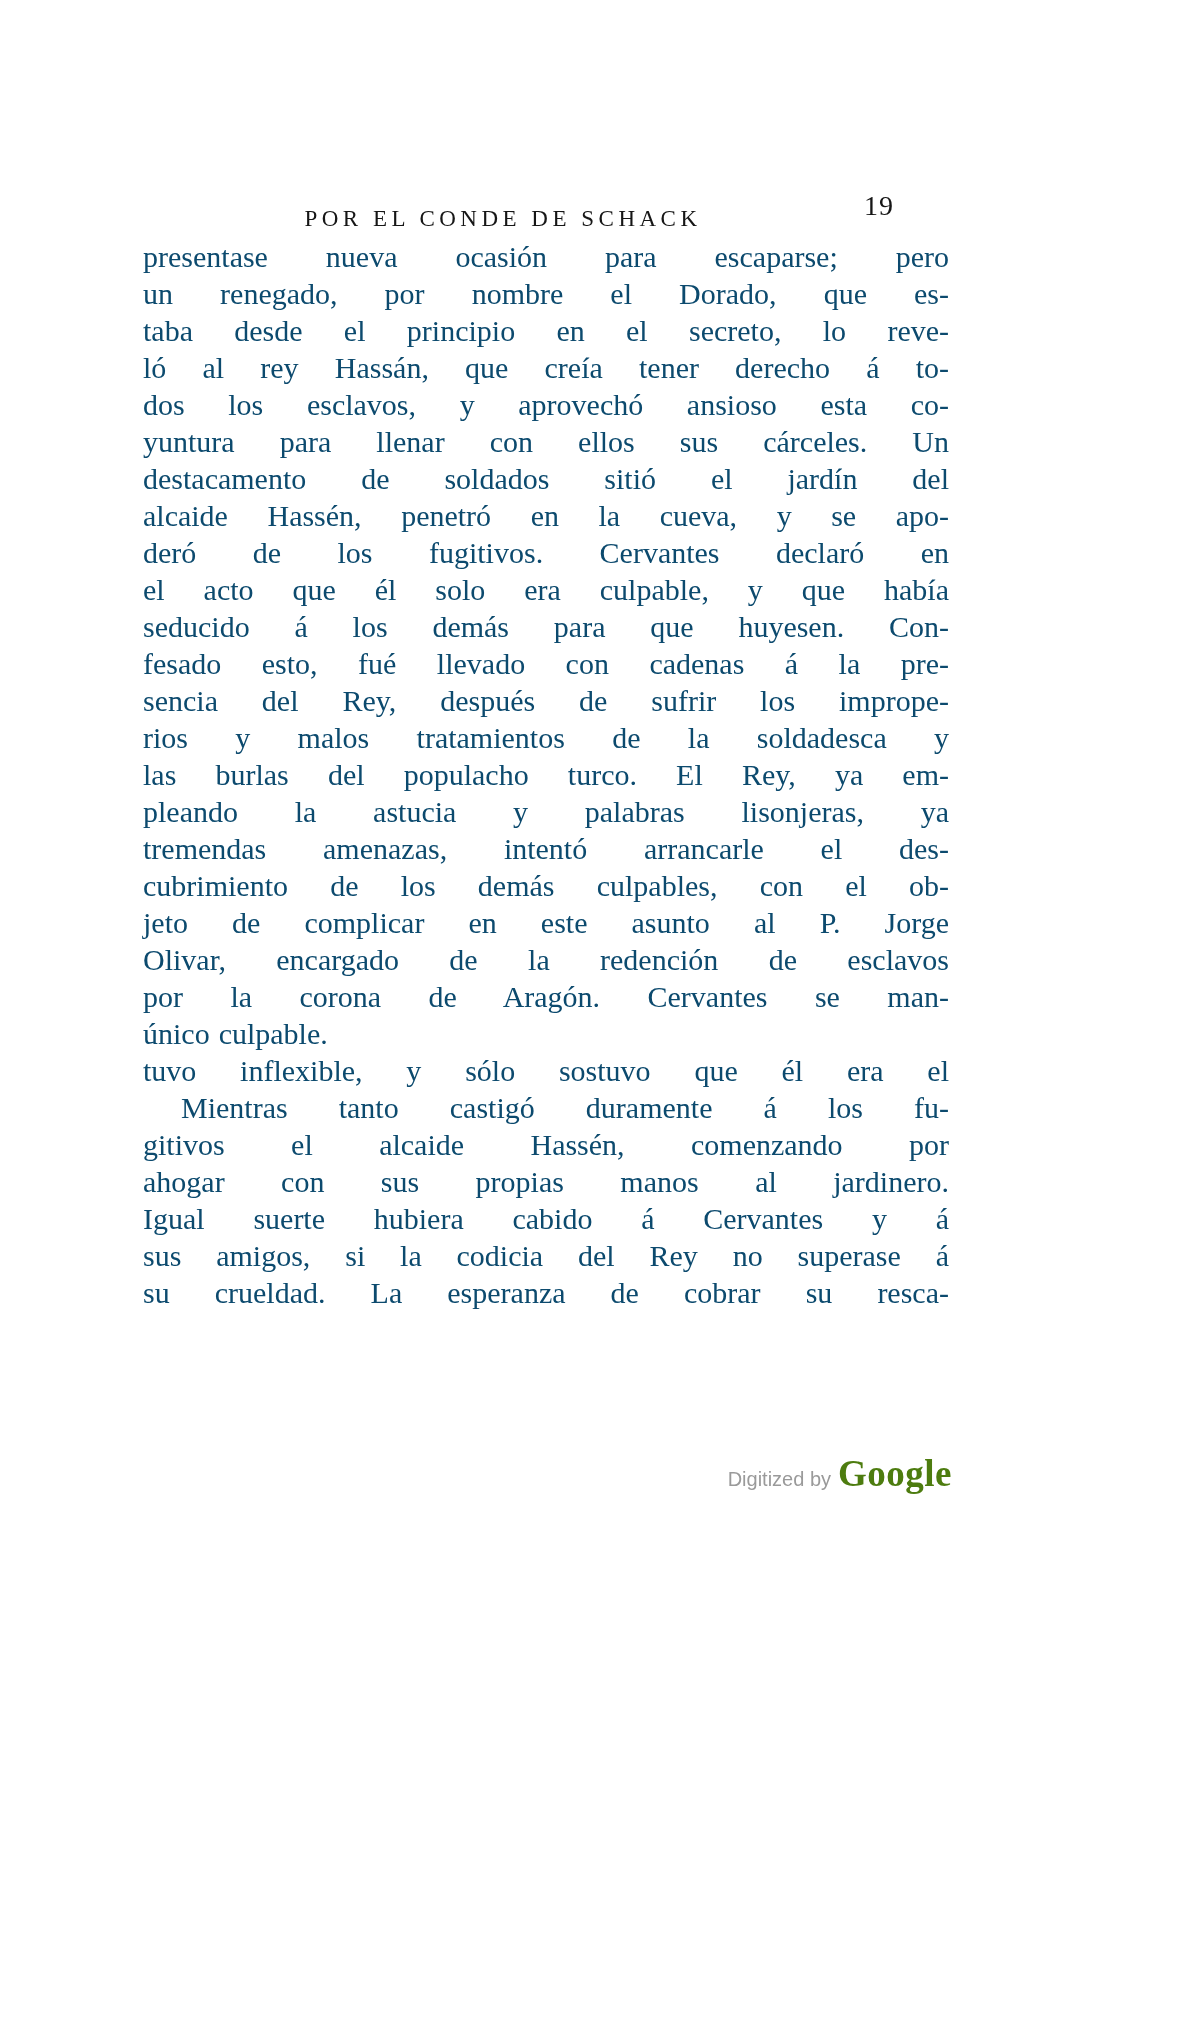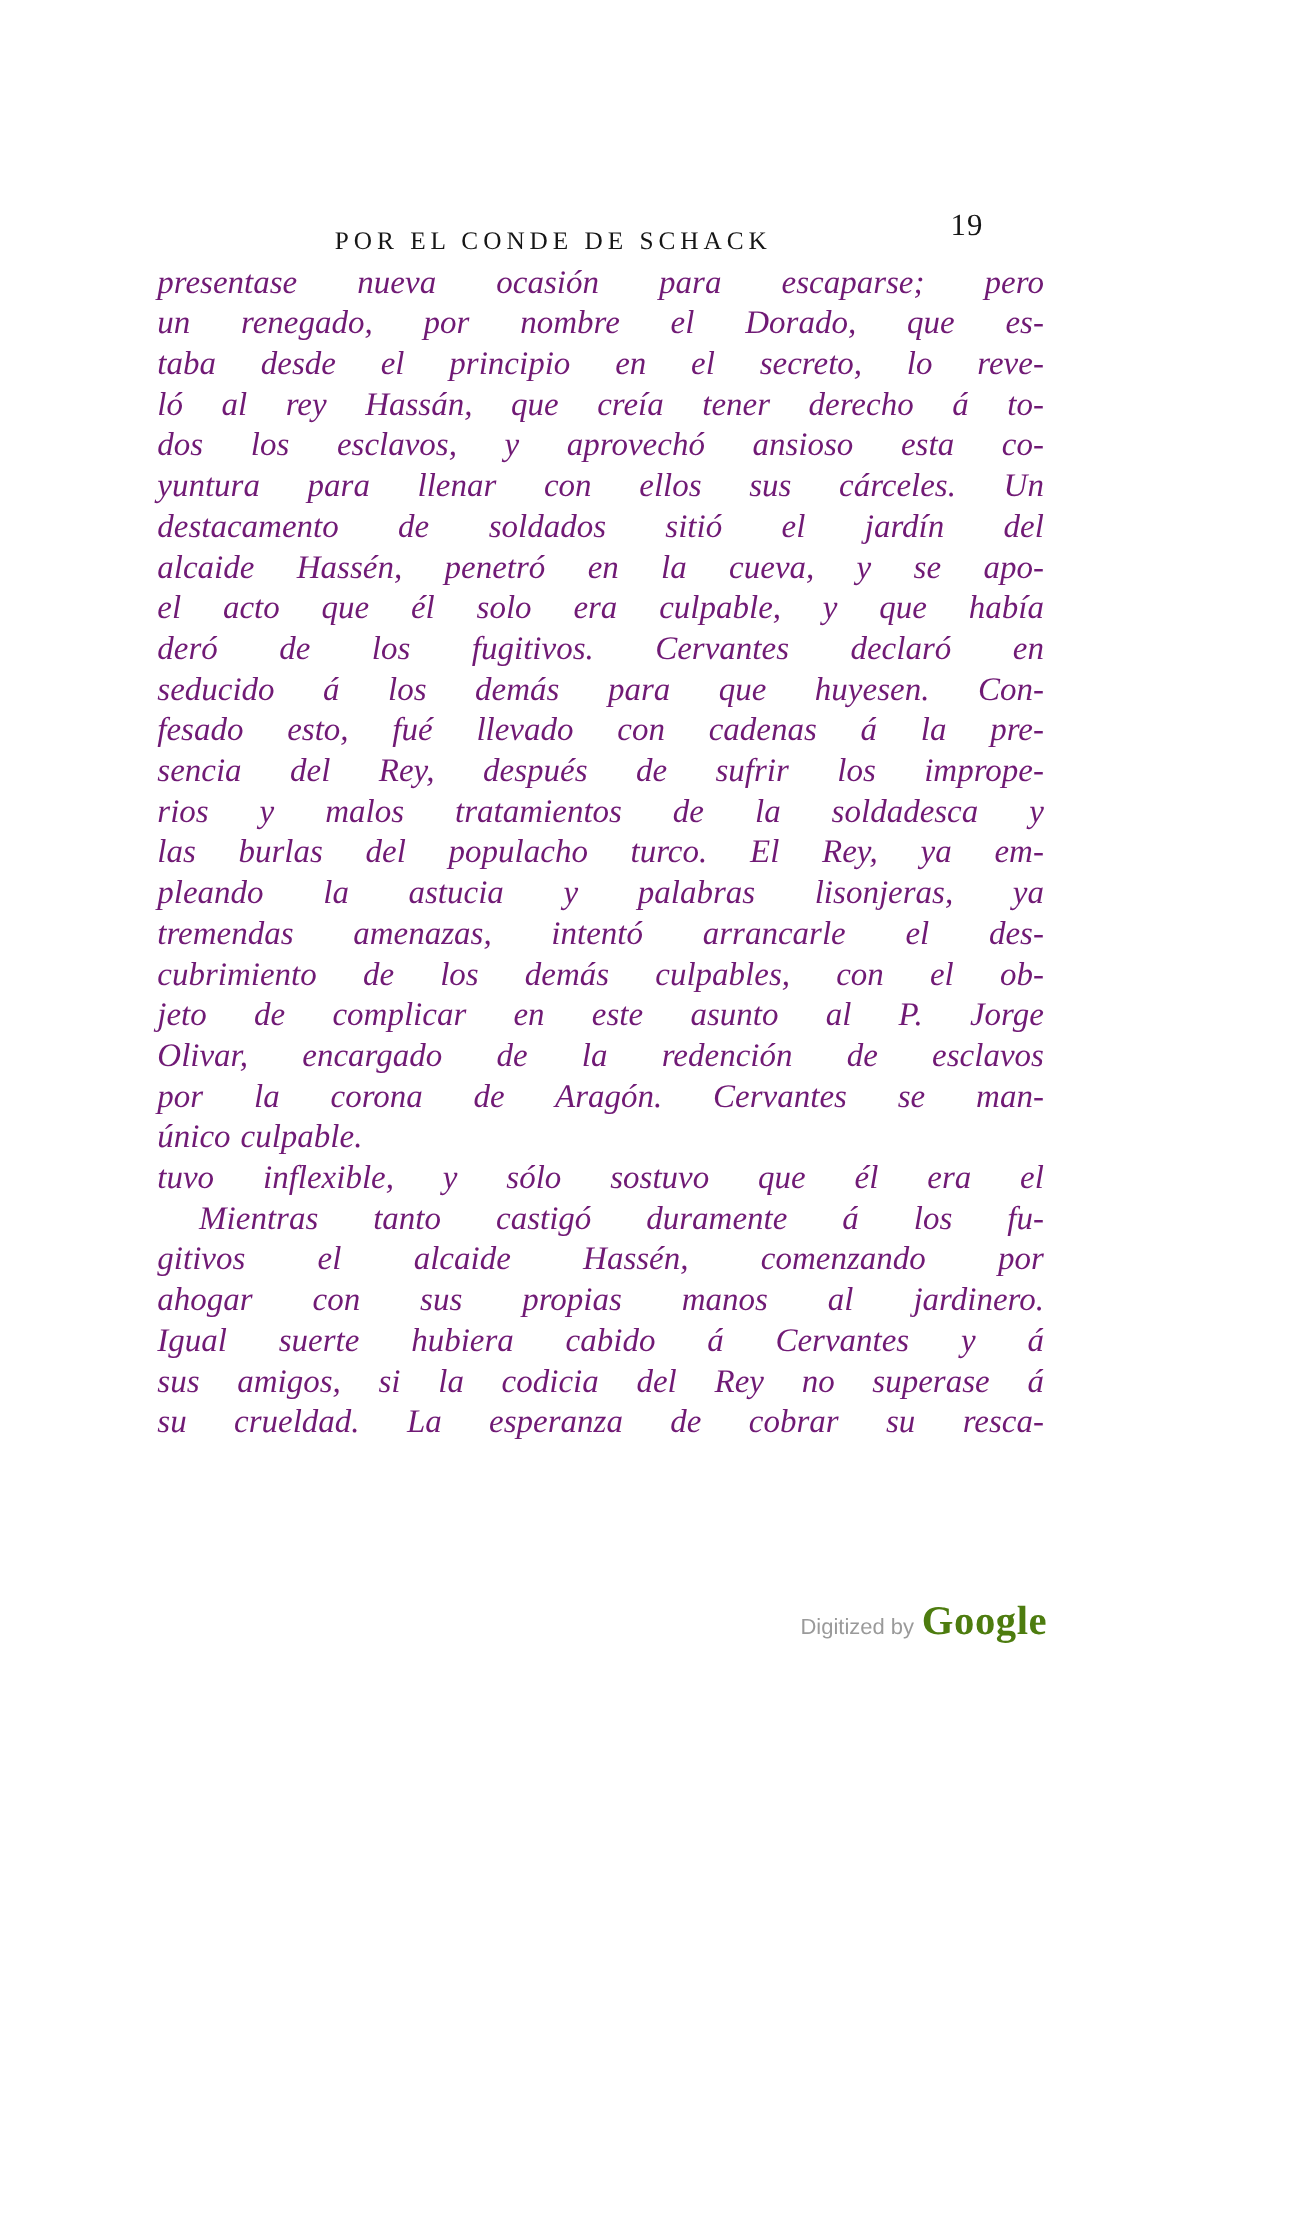--- a/index.html
+++ b/index.html
@@ -49,22 +49,21 @@
     top: 238px;
     left: 143px;
     width: 806px;
   }
   .line {
     font-size: 30px;
     line-height: 37px;
     text-align: justify;
     text-align-last: justify;
     word-spacing: 1.5px;
-    color: #701a75;
-    font-style: italic;
+    color: #0c4a6e;
   }
   .line.no-justify {
     text-align-last: left;
   }
   .line.indent {
     text-indent: 38px;
   }
   .watermark {
     position: absolute;
     top: 1452px;
@@ -97,22 +96,22 @@
 
   <div class="text-block" id="text-block">
       <div class="line">presentase nueva ocasión para escaparse; pero</div>
       <div class="line">un renegado, por nombre el Dorado, que es-</div>
       <div class="line">taba desde el principio en el secreto, lo reve-</div>
       <div class="line">ló al rey Hassán, que creía tener derecho á to-</div>
       <div class="line">dos los esclavos, y aprovechó ansioso esta co-</div>
       <div class="line">yuntura para llenar con ellos sus cárceles. Un</div>
       <div class="line">destacamento de soldados sitió el jardín del</div>
       <div class="line">alcaide Hassén, penetró en la cueva, y se apo-</div>
+      <div class="line">deró de los fugitivos. Cervantes declaró en</div>
       <div class="line">el acto que él solo era culpable, y que había</div>
-      <div class="line">deró de los fugitivos. Cervantes declaró en</div>
       <div class="line">seducido á los demás para que huyesen. Con-</div>
       <div class="line">fesado esto, fué llevado con cadenas á la pre-</div>
       <div class="line">sencia del Rey, después de sufrir los imprope-</div>
       <div class="line">rios y malos tratamientos de la soldadesca y</div>
       <div class="line">las burlas del populacho turco. El Rey, ya em-</div>
       <div class="line">pleando la astucia y palabras lisonjeras, ya</div>
       <div class="line">tremendas amenazas, intentó arrancarle el des-</div>
       <div class="line">cubrimiento de los demás culpables, con el ob-</div>
       <div class="line">jeto de complicar en este asunto al P. Jorge</div>
       <div class="line">Olivar, encargado de la redención de esclavos</div>

